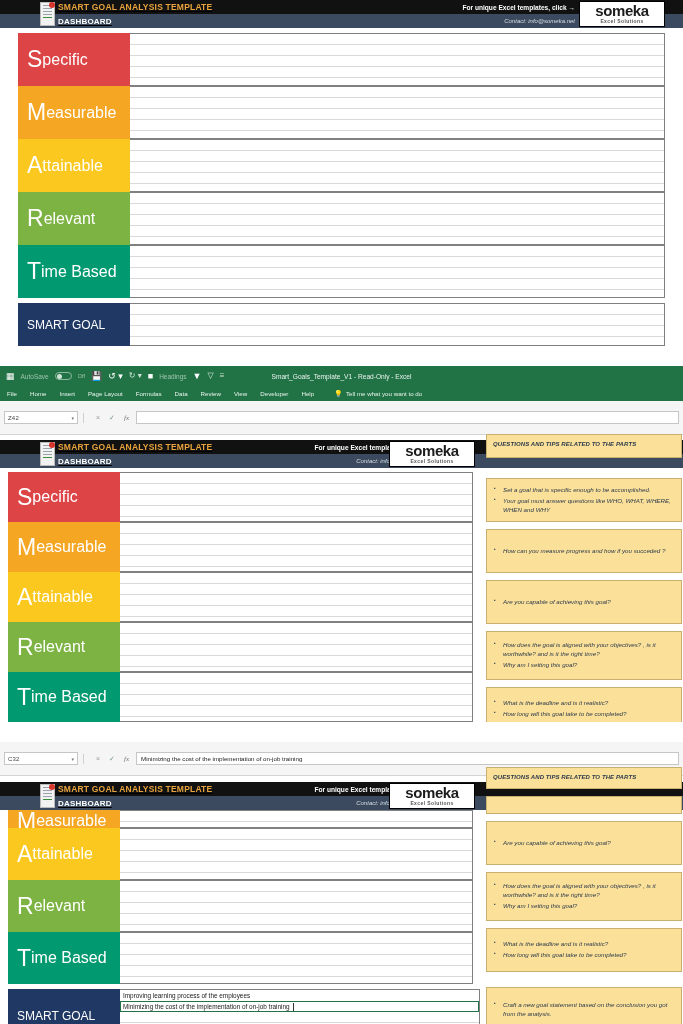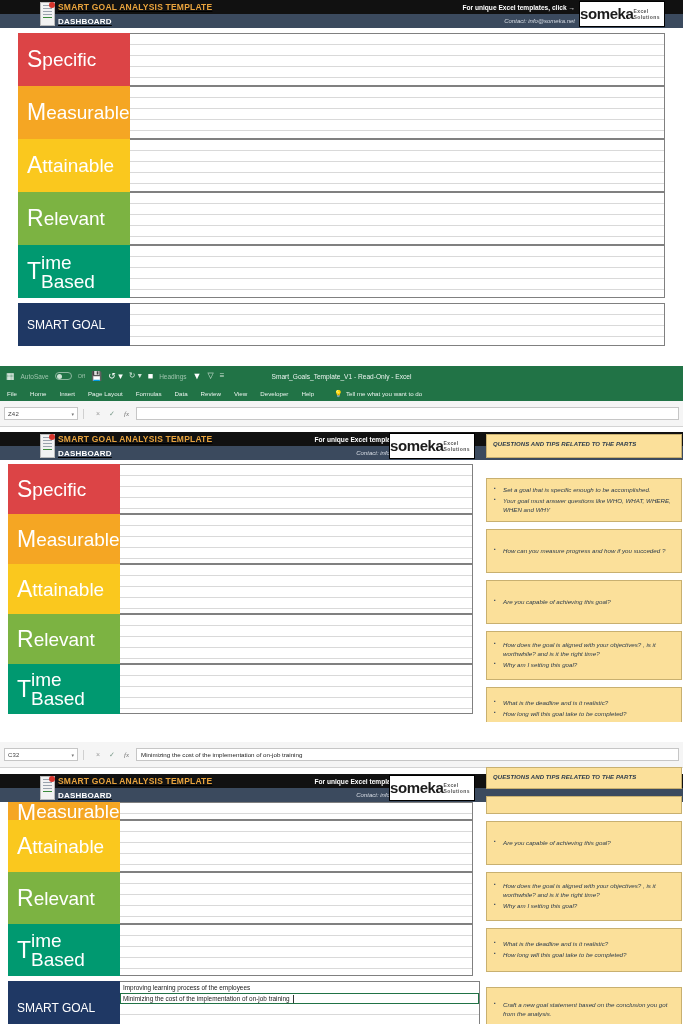--- a/index.html
+++ b/index.html
@@ -47,35 +47,35 @@
     display: block; height: 1px; background: #9aa3ad; margin: 2px 2px 0 2px;
   }
   .doc-icon i.g { background: #3a8a3a; }
   .doc-dot {
     position: absolute; right: -1px; top: -1px; width: 6px; height: 6px;
     border-radius: 50%; background: #d7352c;
   }
   .logo-box {
     position: absolute; right: 18px; top: 1px; width: 86px; height: 26px;
     background: #ffffff; border: 1.5px solid #000000;
-    display: flex; flex-direction: row; align-items: center; justify-content: center;
+    display: flex; flex-direction: column; align-items: center; justify-content: center;
     z-index: 6;
   }
   .logo-main { font-size: 15px; font-weight: bold; color: #1c1c1c; line-height: 14px; letter-spacing: -.4px; }
   .logo-sub { font-size: 5px; font-weight: bold; color: #555; letter-spacing: .4px; }
 
   
   .smart-area { position: relative; padding: 3px 18px 0 18px; }
   .smart-row { display: flex; position: relative; }
   .smart-label {
     width: 112px; flex: none; display: flex; align-items: center;
     color: #ffffff; padding-left: 9px; position: relative;
   }
   .smart-label .big { font-size: 23px; line-height: 1; font-weight: 400; }
-  .smart-label .rest { font-size: 19px; line-height: 1; font-weight: 400; }
+  .smart-label .rest { font-size: 16px; line-height: 1; font-weight: 400; }
   .smart-cells {
     flex: 1; background: #ffffff; border: 1px solid #808080; border-left: none;
     background-image: repeating-linear-gradient(
         to bottom, #ffffff 0px, #ffffff 10px, #d9d9d9 10px, #d9d9d9 11px);
   }
   .goal-gap { height: 5px; background: #ffffff; }
 
   
   .tips { position: absolute; top: 0; width: 196px; }
   .tip-box {
@@ -113,21 +113,21 @@
     color: #eaf3ee; font-size: 6.6px;
   }
   .xl-tabs {
     height: 15px; background: #217346; display: flex; align-items: center;
     padding-left: 7px; gap: 13px;
   }
   .xl-tab { color: #e9f3ed; font-size: 6.2px; white-space: nowrap; }
   .xl-tellme { display: flex; align-items: center; gap: 3px; margin-left: 7px; }
   .xl-bulb { color: #f4e08a; font-size: 7px; }
   .xl-fbar {
-    height: 26px; background: #f5f5f5; border-bottom: 1px solid #d4d4d4;
+    height: 34px; background: #f5f5f5; border-bottom: 1px solid #d4d4d4;
     display: flex; align-items: center; padding: 0 4px; gap: 0;
   }
   .namebox {
     width: 74px; height: 13px; background: #ffffff; border: 1px solid #c6c6c6;
     display: flex; align-items: center; justify-content: space-between;
     padding: 0 3px; font-size: 6px; color: #444;
   }
   .namebox .cv { letter-spacing: .2px; }
   .namebox .ar { font-size: 5px; color: #777; }
   .fb-sep { width: 1px; height: 10px; background: #d0d0d0; margin: 0 5px; }

